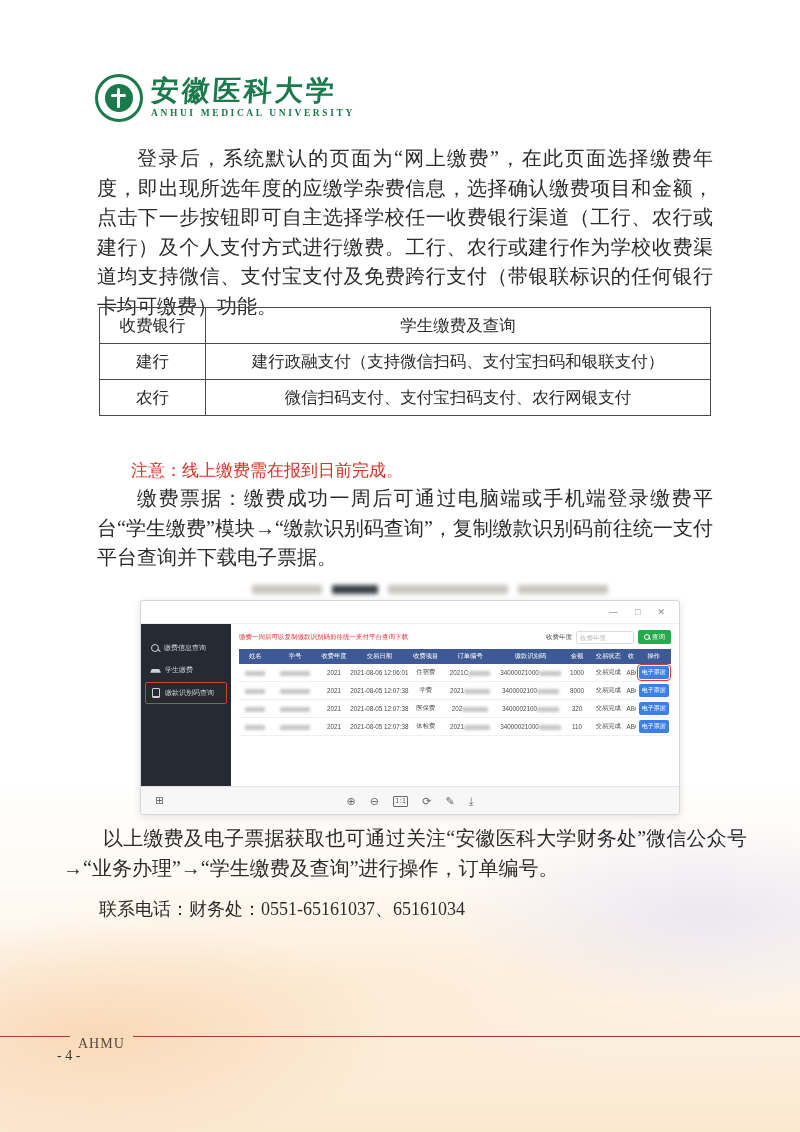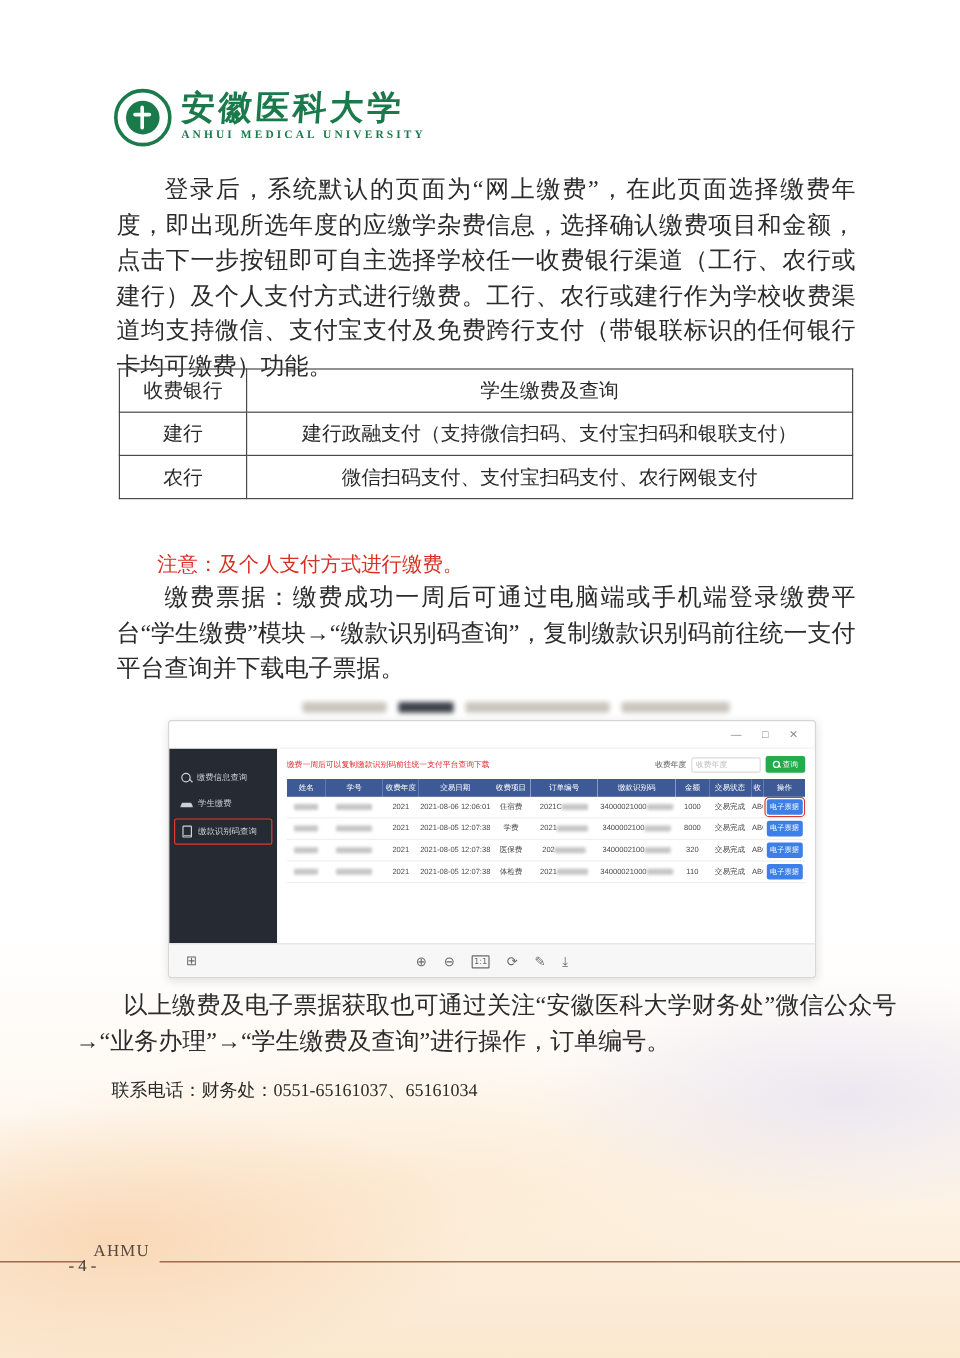--- a/index.html
+++ b/index.html
@@ -27,21 +27,21 @@
   .seal-inner::after{content:"";position:absolute;left:6px;top:10px;width:15px;height:3px;background:#fff;border-radius:2px;}
   .logo-text{display:flex;flex-direction:column;line-height:1;}
   .logo-cn{font-size:28px;font-weight:bold;color:#1b7a4c;letter-spacing:3px;font-family:"Liberation Serif",serif;transform:skewX(-4deg);}
   .logo-en{font-size:9.5px;font-weight:bold;color:#1b7a4c;letter-spacing:2.6px;margin-top:4px;font-family:"Liberation Serif",serif;}
 
   
   .para{font-size:20px;line-height:29.6px;color:#2b2b2b;text-align:justify;text-indent:2em;}
   .p1{left:97px;top:144px;width:616px;}
   .p2{left:97px;top:484px;width:616px;}
   .p3{left:63px;top:824px;width:684px;}
-  .contact{left:63px;top:895px;width:684px;font-size:15px;line-height:29.6px;color:#2b2b2b;text-indent:2em;}
+  .contact{left:63px;top:895px;width:684px;font-size:18px;line-height:29.6px;color:#2b2b2b;text-indent:2em;}
   .note-red{left:97px;top:456px;width:616px;font-size:17px;line-height:29px;color:#d93025;text-indent:2em;}
 
   
   .bank-table{left:99px;top:307px;width:612px;}
   .bank-table table{width:100%;border-collapse:collapse;table-layout:fixed;}
   .bank-table th,.bank-table td{
     border:1px solid #4a4a4a;text-align:center;vertical-align:middle;
     font-size:16.5px;color:#2b2b2b;font-weight:normal;height:35px;padding:0 4px;
   }
   .bank-table col.c1{width:106px;}
@@ -83,21 +83,21 @@
   .w20{width:20px;} .w30{width:30px;} .w22{width:22px;} .w26{width:26px;}
   .btn-receipt{background:#3d7fe8;color:#fff;border:none;border-radius:2px;font-size:6px;padding:2px 3px;cursor:pointer;font-family:"Liberation Sans",sans-serif;}
   .receipt-hl{outline:1px solid #e03a2f;outline-offset:1px;}
   .amount{text-align:right;padding-right:3px;}
   .toolbar{height:29px;background:#f7f7f8;border-top:1px solid #e3e3e3;position:relative;display:flex;align-items:center;justify-content:center;gap:14px;}
   .tool{font-size:11px;color:#6a6a6a;line-height:1;cursor:pointer;font-family:"DejaVu Sans",sans-serif;}
   .tool.small{font-size:7px;border:1px solid #6a6a6a;border-radius:1px;padding:1px 1px;}
   .tool-grid{position:absolute;left:14px;top:8px;}
 
   
-  .footer-rule{left:0;top:1036px;width:800px;display:flex;align-items:flex-end;gap:8px;}
+  .footer-rule{left:0;top:1036px;width:800px;display:flex;align-items:flex-start;gap:8px;}
   .footer-rule .seg{border-top:1px solid #a0402f;height:0;}
   .footer-rule .seg.l{width:70px;}
   .footer-rule .seg.r{flex:1;}
   .ahmu{font-size:14px;color:#574941;letter-spacing:1px;font-family:"Liberation Serif",serif;}
   .pageno{left:57px;top:1048px;font-size:14px;color:#3a3a3a;}
 </style>
 </head>
 <body>
 
 <div class="bg-wash"></div>
@@ -132,21 +132,21 @@
         <td>建行政融支付（支持微信扫码、支付宝扫码和银联支付）</td>
       </tr>
       <tr>
         <td>农行</td>
         <td>微信扫码支付、支付宝扫码支付、农行网银支付</td>
       </tr>
     </tbody>
   </table>
 </div>
 
-<div class="layer note-red">注意：及个人支付方式进行缴费。</div>
+<div class="layer note-red">注意：线上缴费需在报到日前完成。</div>
 <div class="layer para p2">缴费票据：缴费成功一周后可通过电脑端或手机端登录缴费平台“学生缴费”模块→“缴款识别码查询”，复制缴款识别码前往统一支付平台查询并下载电子票据。</div>
 
 <div class="layer caption-row">
   <span class="redact light" style="width:70px;"></span>
   <span class="redact dark" style="width:46px;"></span>
   <span class="redact light" style="width:120px;"></span>
   <span class="redact light" style="width:90px;"></span>
 </div>
 
 <div class="layer shot">

